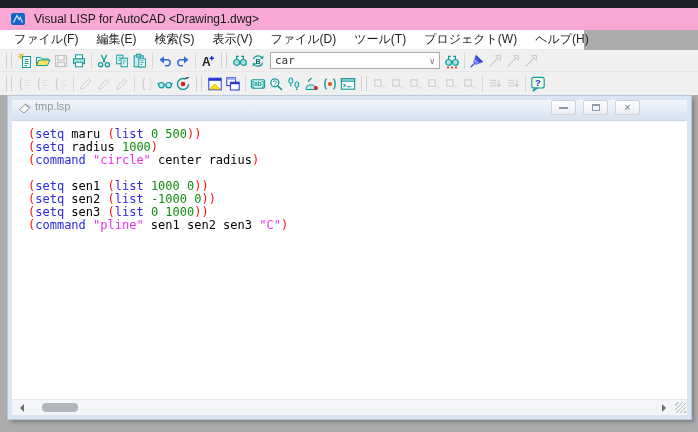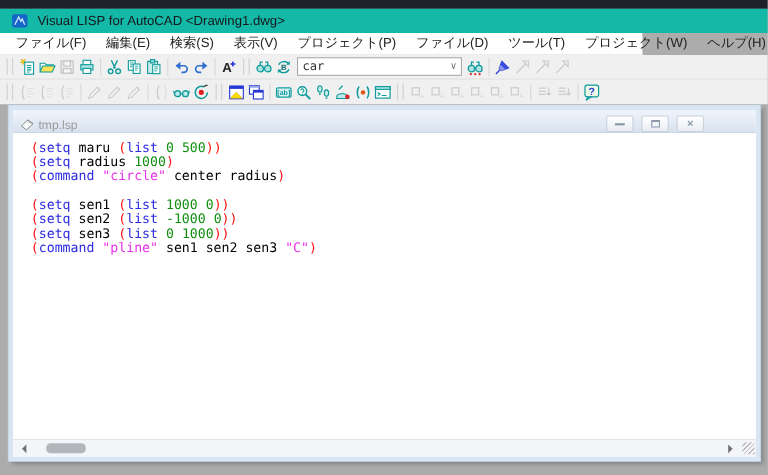--- a/index.html
+++ b/index.html
@@ -4,51 +4,51 @@
 <style>
   html,body{margin:0;padding:0}
   body{
     width:698px;height:432px;position:relative;overflow:hidden;
     font-family:"Liberation Sans","DejaVu Sans",sans-serif;
     background:#acacac;
   }
   
   #top-strip{position:absolute;left:0;top:0;width:698px;height:8px;background:#1d222a}
   
-  #title-bar{position:absolute;left:0;top:8px;width:698px;height:22px;background:#14b8a6;
+  #title-bar{position:absolute;left:0;top:8px;width:698px;height:22px;background:#f9a8d4;
     display:flex;align-items:center;padding-left:10px;box-sizing:border-box}
   #title-bar .app-icon{width:16px;height:16px;margin-right:8px;flex:none}
   #title-text{font-size:12px;color:#15181c;white-space:nowrap}
   
   #menu-bar{position:absolute;left:0;top:30px;width:584px;height:20px;background:#ffffff;
     display:flex;align-items:center;padding-left:5px;box-sizing:border-box;border-bottom:1px solid #ececec}
   .menu-item{font-size:12px;color:#222;padding:2px 9px;cursor:default;white-space:nowrap}
   
   .toolbar{position:absolute;left:0;width:698px;background:#f0f0f0;display:flex;align-items:center;
     padding-left:2px;box-sizing:border-box}
   #toolbar1{top:50px;height:22px;border-bottom:1px solid #e7e7e7}
   #toolbar2{top:72px;height:23px}
   .grip{width:4px;height:15px;border-left:1px solid #cfcfcf;border-right:1px solid #cfcfcf;margin:0 4px;flex:none}
   .tsep{width:1px;height:16px;background:#d8d8d8;margin:0 3px;flex:none}
   .tbtn{width:18px;height:19px;border:none;background:transparent;display:flex;align-items:center;
     justify-content:center;padding:0;flex:none}
   .tbtn svg{display:block}
   .tbtn.off{filter:grayscale(1) opacity(.42)}
-  .tcombo{width:150px;height:17px;background:#fff;border:1px solid #ababab;display:flex;align-items:center;
+  .tcombo{width:170px;height:17px;background:#fff;border:1px solid #ababab;display:flex;align-items:center;
     justify-content:space-between;margin:0 3px;font-size:11px;color:#333;padding-left:4px;box-sizing:border-box;flex:none;
     font-family:"DejaVu Sans Mono",monospace}
   .tcombo .chev{color:#777;font-size:9px;padding-right:4px}
   
   #mdi{position:absolute;left:0;top:95px;width:698px;height:337px;background:#acacac}
   #child{position:absolute;left:8px;top:1px;width:683px;height:323px;background:#fff;
     border:4px solid #d9e5f2;box-sizing:border-box;
     box-shadow:0 0 0 1px #bac9da, 3px 3px 4px rgba(0,0,0,.28);
     display:flex;flex-direction:column}
   #child-titlebar{height:20px;flex:none;background:linear-gradient(#f0f5fb,#d7e2ef);
-    display:flex;align-items:flex-end;padding:0 5px;border-bottom:1px solid #c9d6e4}
+    display:flex;align-items:flex-start;padding:0 5px;border-bottom:1px solid #c9d6e4}
   #child-titlebar .doc-icon{width:15px;height:15px;margin-right:3px;flex:none}
   #child-title{font-size:11px;color:#9a9a9a}
   #child-controls{margin-left:auto;display:flex;gap:7px;padding-right:42px}
   .cbtn{width:25px;height:15px;border:1px solid #ccd3dc;border-radius:2px;
     background:linear-gradient(#ffffff,#e9edf3);display:flex;align-items:center;justify-content:center;
     color:#8d98a8;font-size:10px;line-height:10px;padding:0;font-weight:bold}
   .glyph-min{width:9px;height:2px;background:#8d98a8}
   .glyph-max{width:8px;height:7px;border:1px solid #8d98a8;border-top-width:2px;box-sizing:border-box}
   
   #code-area{flex:1;background:#fff;overflow:hidden;white-space:pre;
@@ -78,21 +78,20 @@
         <path d="M3.5 11.5L7 4.5l2 4 1.2-2.2 2.3 5.2" fill="none" stroke="#cfe6ff" stroke-width="1.2"></path>
       </svg></span>
   <span id="title-text">Visual LISP for AutoCAD &lt;Drawing1.dwg&gt;</span>
 </div>
 
 <div id="menu-bar">
     <span class="menu-item">ファイル(F)</span>
     <span class="menu-item">編集(E)</span>
     <span class="menu-item">検索(S)</span>
     <span class="menu-item">表示(V)</span>
-    <span class="menu-item">プロジェクト(P)</span>
     <span class="menu-item">ファイル(D)</span>
     <span class="menu-item">ツール(T)</span>
     <span class="menu-item">プロジェクト(W)</span>
     <span class="menu-item">ヘルプ(H)</span>
   </div>
 
 <div id="toolbar1" class="toolbar">
     <span class="grip"></span>
     <button class="tbtn">
       <span>

